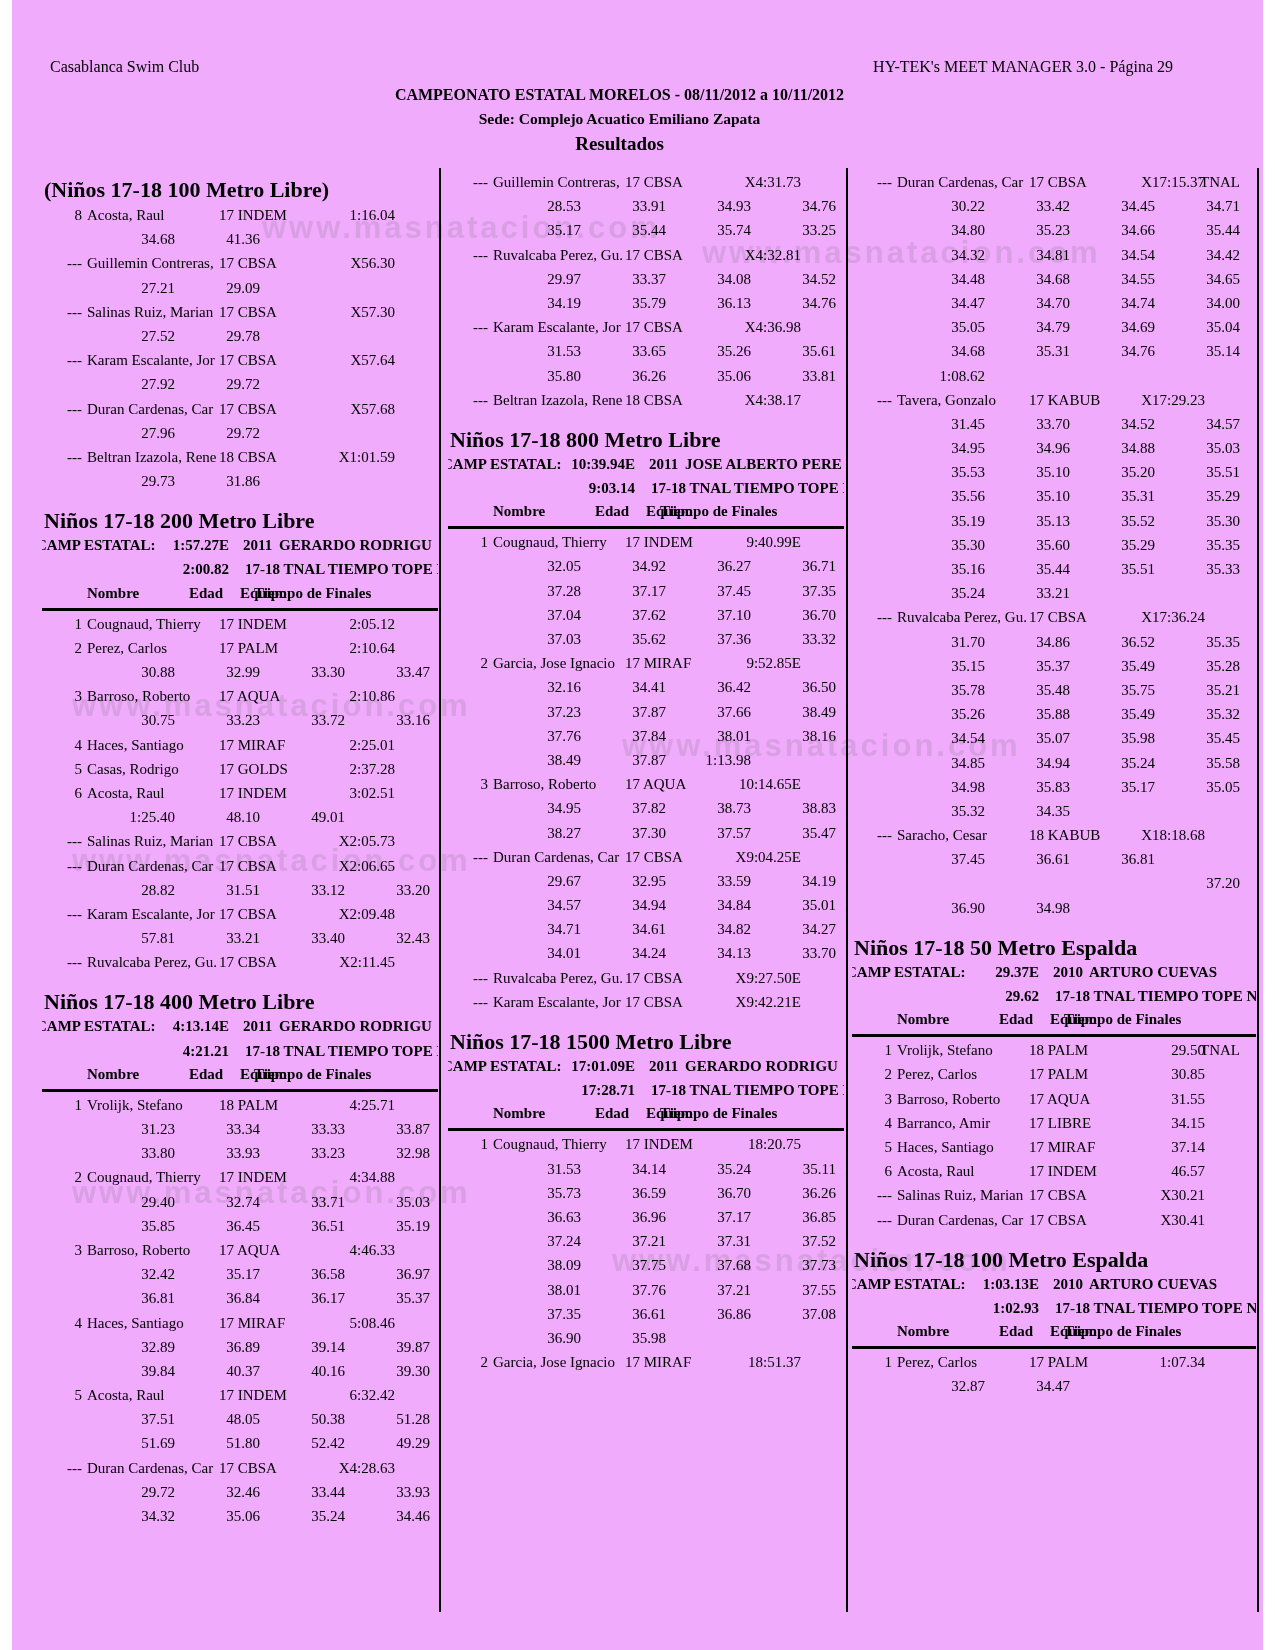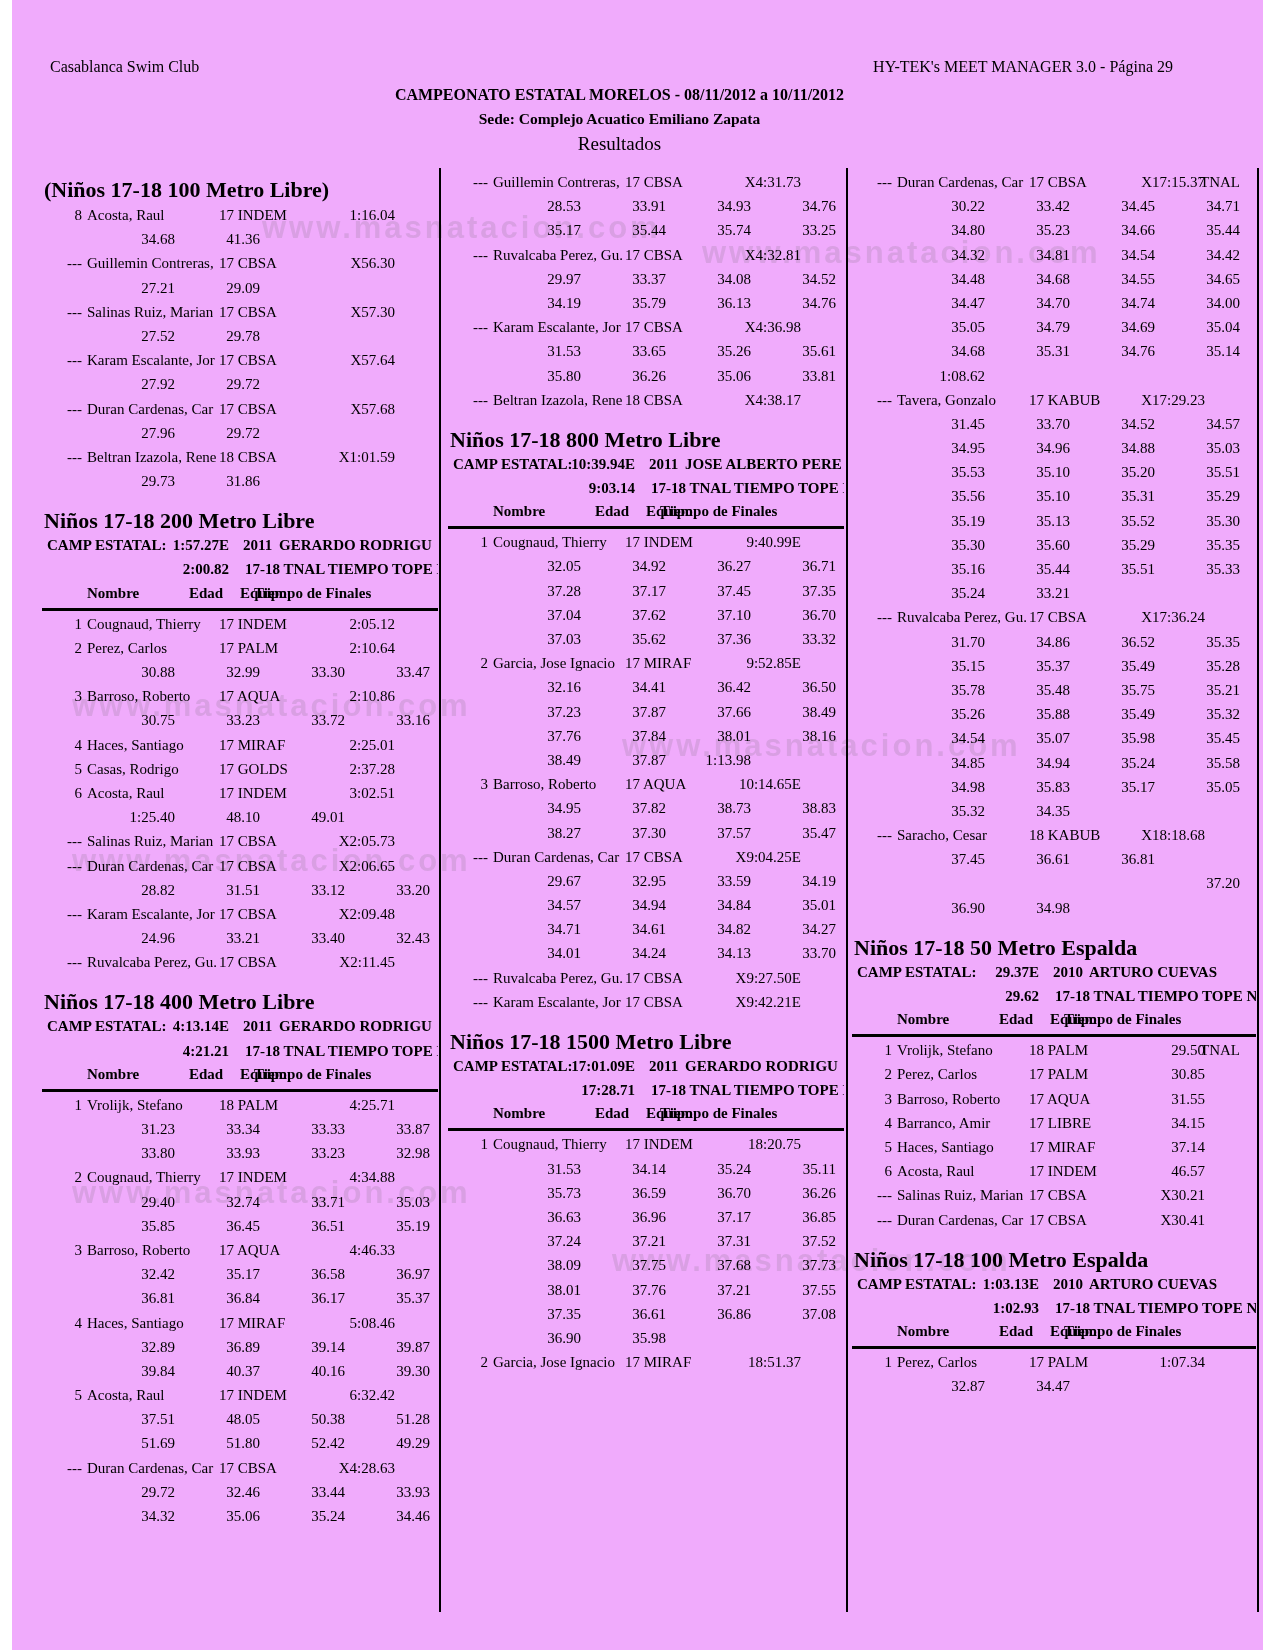--- a/index.html
+++ b/index.html
@@ -3,21 +3,21 @@
 <meta charset="utf-8">
 <style>
   html,body{margin:0;padding:0;background:#fff;}
   .page{position:relative;width:1251px;height:1650px;background:#f0abfc;
         font-family:"Liberation Serif",serif;color:#000;overflow:hidden;margin:0 auto;}
   
   .club{position:absolute;left:38px;top:58px;font-size:16px;white-space:nowrap;}
   .manager{position:absolute;right:90px;top:58px;font-size:16px;white-space:nowrap;}
   .meet-title{position:absolute;left:0;top:86px;width:1215px;text-align:center;font-size:16px;font-weight:bold;}
   .venue{position:absolute;left:0;top:110px;width:1215px;text-align:center;font-size:15.5px;font-weight:bold;}
-  .results-heading{position:absolute;left:0;top:133px;width:1215px;text-align:center;font-size:19px;font-weight:normal;}
+  .results-heading{position:absolute;left:0;top:133px;width:1215px;text-align:center;font-size:19px;font-weight:bold;}
   
   .vrule{position:absolute;top:168px;width:2px;height:1444px;background:#000;}
   
   .col{position:absolute;top:168px;overflow:hidden;padding-top:4px;}
   .col0{left:30px;width:396px;}
   .col1{left:436px;width:396px;}
   .col2{left:840px;width:404px;}
   
   .row{position:relative;height:24.2px;font-size:15px;}
   .row span{position:absolute;top:2px;white-space:nowrap;}
@@ -27,21 +27,21 @@
   .time{left:215px;width:120px;text-align:right;padding-left:18px;}
   .tag{left:348px;}
   .s{width:85px;text-align:right;}
   .s1{left:48px;}.s2{left:133px;}.s3{left:218px;}.s4{left:303px;}
   
   .event-title{font-weight:bold;font-size:22px;margin-top:10px;height:27px;padding-left:2px;padding-top:3px;white-space:nowrap;}
   .event-title.cont{margin-top:0;height:28px;padding-top:5px;}
   
   .rec-line{position:relative;height:24.2px;font-weight:bold;font-size:15px;}
   .rec-line span{position:absolute;top:2px;white-space:nowrap;}
-  .rec-label{left:-6px;padding-left:11px;}
+  .rec-label{left:-6px;}
   .rec-time{left:37px;width:150px;text-align:right;}
   .rec-year{left:201px;}
   .rec-holder{left:237px;}
   .rec-qual{left:203px;}
   
   .colhead{position:relative;height:24px;border-bottom:3px solid #000;font-weight:bold;font-size:15px;margin-bottom:3px;}
   .colhead span{position:absolute;top:1px;white-space:nowrap;}
   .h-name{left:45px;}.h-age{left:147px;}.h-team{left:198px;}.h-finals{left:212px;}
   
   .wm{position:absolute;font-family:"Liberation Sans",sans-serif;font-weight:bold;font-size:31px;
@@ -248,21 +248,21 @@
     <span class="s s4">33.20</span>
   </div>
         <div class="row result">
     <span class="place">---</span>
     <span class="name">Karam Escalante, Jor</span>
     <span class="team">17 CBSA</span>
     <span class="time">X2:09.48</span>
     <span class="tag"></span>
   </div>
         <div class="row splits">
-    <span class="s s1">24.96</span>
+    <span class="s s1">57.81</span>
     <span class="s s2">33.21</span>
     <span class="s s3">33.40</span>
     <span class="s s4">32.43</span>
   </div>
         <div class="row result">
     <span class="place">---</span>
     <span class="name">Ruvalcaba Perez, Gu.</span>
     <span class="team">17 CBSA</span>
     <span class="time">X2:11.45</span>
     <span class="tag"></span>

